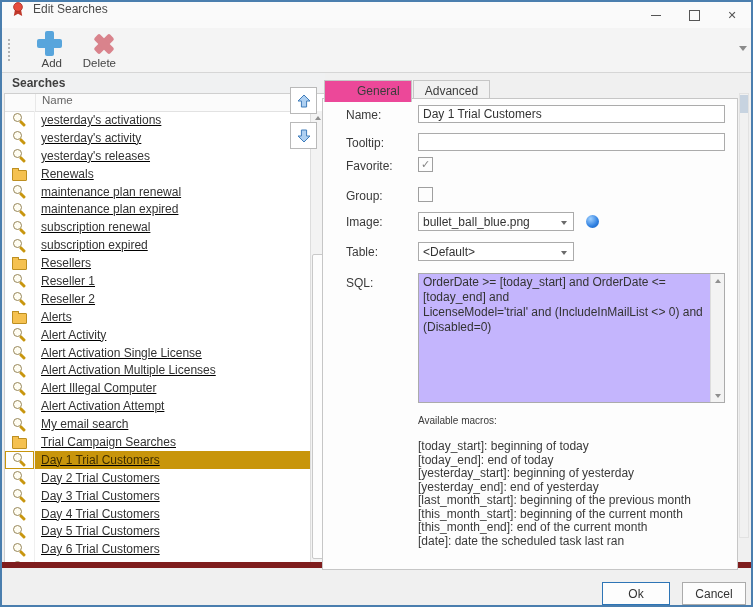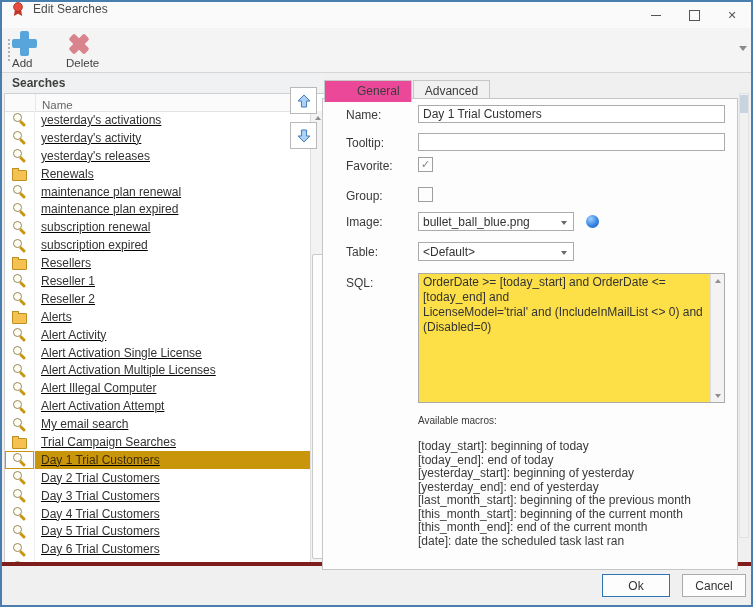--- a/index.html
+++ b/index.html
@@ -12,41 +12,41 @@
   .win-controls{margin-left:auto;display:flex;height:100%;}
   .ctl{width:38px;height:100%;display:flex;align-items:center;justify-content:center;cursor:default;}
   .g-min{width:10px;height:1px;background:#555;display:block;}
   .g-max{width:9px;height:9px;border:1px solid #555;display:block;}
   .g-close{font-size:11px;color:#555;line-height:1;}
   .g-close::before{content:'\2715';}
 
   
   .toolbar{position:absolute;left:0;top:26px;right:0;height:44px;background:#f4f4f4;border-bottom:1px solid #dadada;}
   .grip{position:absolute;left:6px;top:11px;height:22px;width:0;border-left:2px dotted #b3b3b3;}
-  .tool-btn{position:absolute;top:3px;width:50px;height:39px;display:flex;flex-direction:column;align-items:flex-start;justify-content:flex-start;cursor:default;}
+  .tool-btn{position:absolute;top:3px;width:50px;height:39px;display:flex;flex-direction:column;align-items:flex-end;justify-content:flex-start;cursor:default;}
   .tool-btn .tool-label{font-size:11.5px;color:#444;margin-top:1px;}
   .tb-add{left:10px;}
   .tb-del{left:64px;}
   .ic-plus{width:25px;height:25px;position:relative;display:block;}
   .ic-plus::before{content:'';position:absolute;left:8px;top:0;width:9px;height:25px;background:#58a5dc;border-radius:2px;}
   .ic-plus::after{content:'';position:absolute;top:8px;left:0;width:25px;height:9px;background:#58a5dc;border-radius:2px;}
   .ic-x-wrap{width:25px;height:25px;display:flex;align-items:center;justify-content:center;}
   .ic-x{width:22px;height:22px;position:relative;display:block;transform:rotate(45deg);}
   .ic-x::before{content:'';position:absolute;left:7px;top:0;width:8px;height:22px;background:#d9838c;border-radius:2px;}
   .ic-x::after{content:'';position:absolute;top:7px;left:0;width:22px;height:8px;background:#d9838c;border-radius:2px;}
   .overflow{position:absolute;right:4px;top:18px;width:0;height:0;border-left:4px solid transparent;border-right:4px solid transparent;border-top:5px solid #8a8a8a;}
 
   
   .main{position:absolute;left:0;top:70px;right:0;bottom:27px;background:#f0f0f0;border-top:1px solid #d6d6d6;}
 
   
   .left-panel{position:absolute;left:2px;top:0;width:321px;bottom:0;}
   .caption{height:20px;line-height:20px;padding-left:8px;font-size:12px;font-weight:bold;color:#3f3f3f;background:#f0f1f2;border-bottom:1px solid #dcdcdc;}
   .grid{position:absolute;left:0;top:20px;right:0;bottom:2px;background:#fff;border:1px solid #cfcfcf;}
-  .grid-header{position:absolute;left:0;top:0;right:10px;height:17px;background:#fbfbfb;border-bottom:1px solid #e2e2e2;display:flex;align-items:flex-end;}
+  .grid-header{position:absolute;left:0;top:0;right:10px;height:17px;background:#fbfbfb;border-bottom:1px solid #e2e2e2;display:flex;align-items:flex-start;}
   .hdr-icon{width:30px;height:100%;border-right:1px solid #e8e8e8;}
   .hdr-name{flex:1;padding-left:6px;font-size:11.5px;color:#666;}
   .rows{position:absolute;left:0;top:17px;right:13px;bottom:0;overflow:hidden;text-decoration:underline;}
   .row{height:17.9px;display:flex;align-items:stretch;font-size:12px;color:#333;}
   .icell{width:30px;display:flex;align-items:center;justify-content:center;border-right:1px solid #efefef;box-sizing:border-box;}
   .ilabel{flex:1;display:flex;align-items:center;padding-left:6px;white-space:nowrap;overflow:hidden;}
   .row.sel .ilabel{background:#c8950b;color:#3e2d00;}
   .row.sel .icell{box-shadow:inset 0 0 0 1px #c8950b;}
   .ic-search{width:13px;height:13px;position:relative;display:block;}
   .ic-search::before{content:'';position:absolute;left:0;top:0;width:7px;height:7px;border:1.5px solid #97875a;border-radius:50%;background:#fffdf2;}
@@ -70,30 +70,30 @@
   .tab{padding:3px 11px 2px 11px;font-size:12px;color:#3c3c3c;background:#f1f1f1;border:1px solid #c6c6c6;border-bottom:none;margin-right:1px;position:relative;cursor:default;}
   .tab.active{background:#ec4899;z-index:3;padding-bottom:4px;margin-bottom:-1px;padding-left:32px;}
   .page{position:absolute;left:320px;top:25px;right:13px;bottom:8px;background:#fdfdfd;border:1px solid #c6c6c6;z-index:1;}
   .flabel{position:absolute;left:23px;font-size:12px;color:#3a3a3a;}
   .tinput{position:absolute;left:95px;width:307px;height:18px;border:1px solid #ababab;background:#fff;font-family:"Liberation Sans",sans-serif;font-size:12px;color:#333;padding:0 4px;box-sizing:border-box;}
   .checkbox{position:absolute;left:95px;width:13px;height:13px;border:1px solid #9f9f9f;background:#fdfdfd;display:flex;align-items:center;justify-content:center;}
   .checkbox.checked::after{content:'\2713';font-size:11px;color:#838383;line-height:1;}
   .combo{position:absolute;left:95px;width:156px;height:19px;border:1px solid #ababab;background:#fff;font-size:12px;color:#333;display:flex;align-items:center;padding-left:4px;box-sizing:border-box;cursor:default;}
   .combo::after{content:'';position:absolute;right:6px;top:8px;border-left:3.5px solid transparent;border-right:3.5px solid transparent;border-top:4px solid #6a6a6a;}
   .ball{position:absolute;left:263px;width:13px;height:13px;border-radius:50%;background:radial-gradient(circle at 35% 30%,#9fd0ff,#2e7fe0 60%,#1a5cb4);}
-  .sqlbox{position:absolute;left:95px;top:174px;width:307px;height:130px;border:1px solid #ababab;background:#fde047;box-sizing:border-box;}
+  .sqlbox{position:absolute;left:95px;top:174px;width:307px;height:130px;border:1px solid #ababab;background:#c4b5fd;box-sizing:border-box;}
   .sql-text{position:absolute;left:0;top:0;right:13px;bottom:0;padding:1px 4px;font-size:12px;line-height:15px;color:#333;white-space:pre-wrap;overflow:hidden;}
   .sql-scroll{position:absolute;right:0;top:0;bottom:0;width:13px;background:#f3f3f3;border-left:1px solid #ddd;}
   .macros-title{position:absolute;left:95px;top:316px;font-size:10px;color:#3a3a3a;}
   .macro-list{position:absolute;left:95px;top:341px;font-size:12px;line-height:13.5px;color:#3a3a3a;}
   .right-scroll{position:absolute;right:2px;top:20px;width:8px;bottom:40px;background:#f1f1f1;border:1px solid #e2e2e2;}
   .right-thumb{position:absolute;left:0;right:0;top:1px;height:18px;background:#c7d3e0;}
 
   
-  .footer{position:absolute;left:0;bottom:0;right:0;height:43px;background:#f0f0f0;border-top:4px solid #7f1d1d;display:flex;align-items:center;justify-content:flex-end;padding-right:5px;box-sizing:border-box;}
+  .footer{position:absolute;left:0;bottom:0;right:0;height:43px;background:#f0f0f0;border-top:6px solid #7f1d1d;display:flex;align-items:flex-end;justify-content:flex-end;padding-right:5px;box-sizing:border-box;}
   .btn{height:23px;font-family:"Liberation Sans",sans-serif;font-size:12px;color:#333;background:#fdfdfd;border:1px solid #ababab;margin-left:12px;cursor:default;}
   .btn.ok{width:68px;border:1px solid #2e75b6;}
   .btn.cancel{width:64px;}
 </style>
 </head>
 <body>
 
 <div class="window">
 
   <div class="titlebar">

